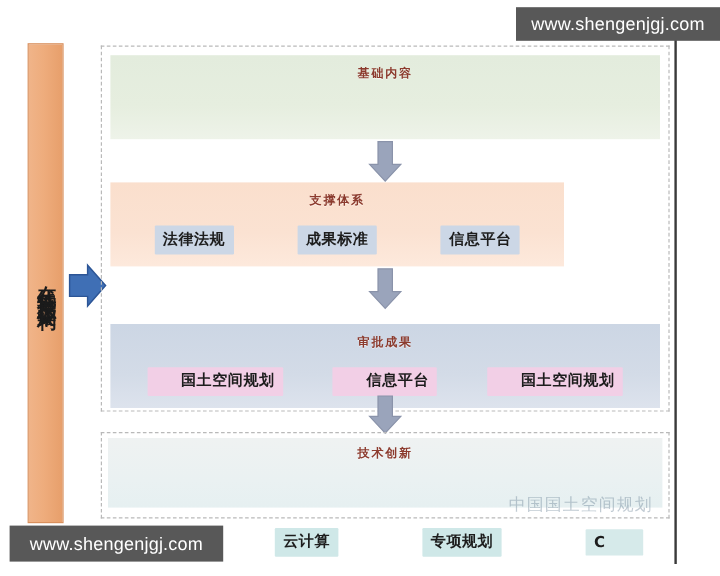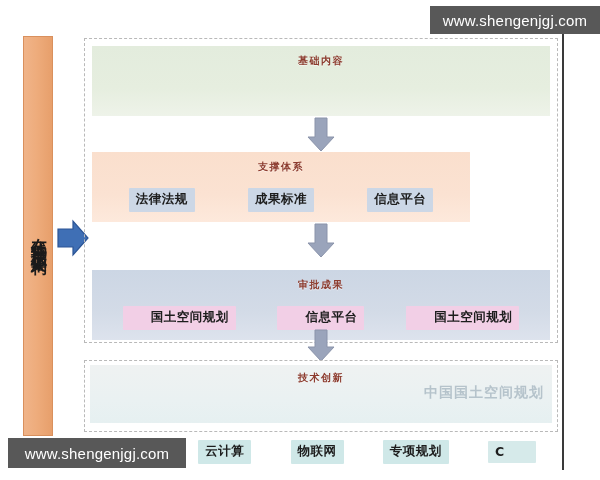--- a/index.html
+++ b/index.html
@@ -182,23 +182,23 @@
     left: 306px;
   }
   .arrow-1 { top: 117px; }
   .arrow-2 { top: 223px; }
   .arrow-3 { top: 329px; }
 
   
   .cn-watermark {
     position: absolute;
     left: 424px;
-    top: 384px;
+    top: 412px;
     font-size: 14px;
-    font-weight: bold;
+    font-weight: normal;
     color: rgba(108, 132, 150, 0.42);
     letter-spacing: 1px;
     white-space: nowrap;
     font-family: "DejaVu Sans", "Liberation Sans", sans-serif;
     pointer-events: none;
   }
 
   
   .watermark {
     position: absolute;
@@ -282,21 +282,20 @@
       <polygon points="9,1 21,1 21,18 28,18 15,32 2,18 9,18" fill="#9aa4bb" stroke="#8a93aa" stroke-width="1"></polygon>
     </svg>
   </div>
 
   <div class="tech-dashed"></div>
   <div class="band band-tech">
     <div class="band-title">技术创新</div>
     <div class="chip-row">
       <span class="chip chip-tech">大数据</span>
       <span class="chip chip-tech">云计算</span>
-      <span class="chip chip-tech">物联网</span>
       <span class="chip chip-tech">专项规划</span>
       <span class="chip chip-tech chip-tech-last">C</span>
     </div>
   </div>
 
   <div class="cn-watermark">中国国土空间规划</div>
 
   <div class="watermark wm-top">www.shengenjgj.com</div>
   <div class="watermark wm-bottom">www.shengenjgj.com</div>
 

